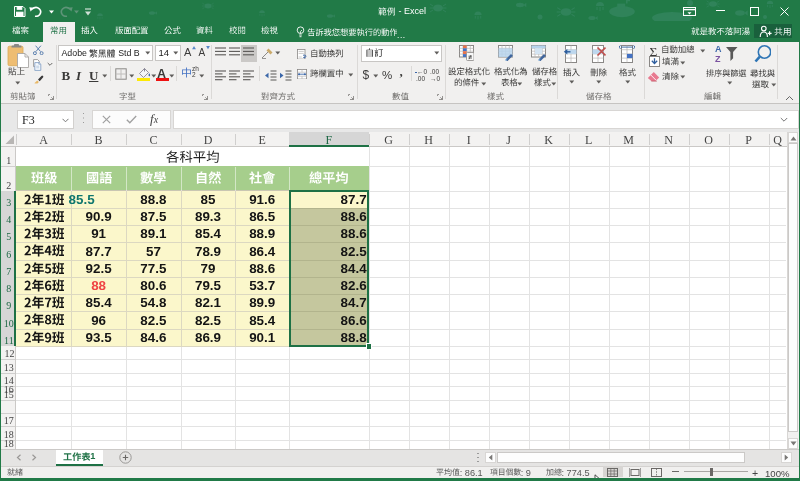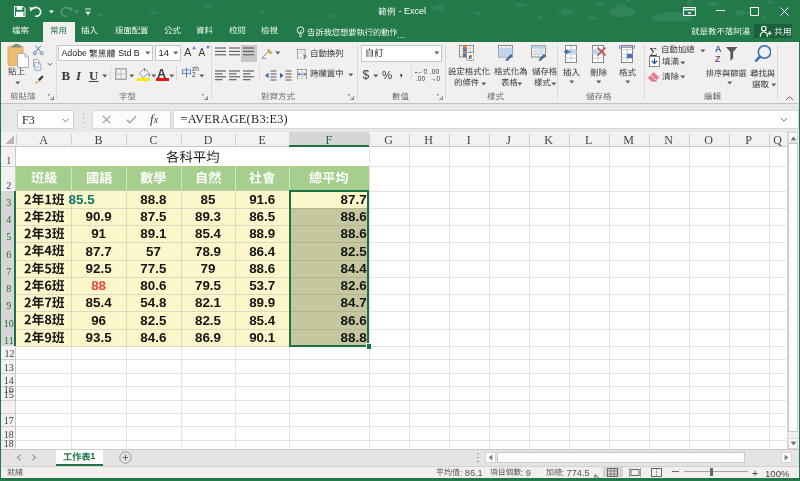--- a/index.html
+++ b/index.html
@@ -745,21 +745,20 @@
 <div style="position:absolute;left:82.5px;top:112.5px;width:1.6px;height:1.6px;background:#9a9a9a;box-shadow:0 4.5px 0 #9a9a9a, 0 9px 0 #9a9a9a"></div>
 <div style="position:absolute;left:92px;top:109.5px;width:79px;height:19.5px;background:#fcfcfc;border:1px solid #d8d6d4;box-sizing:border-box"></div>
 <svg style="position:absolute;left:102px;top:115px" width="9" height="9" viewBox="0 0 9 9" stroke="#a0a0a0" stroke-width="1.2">
       <path d="M0.8 0.8 L8.2 8.2 M8.2 0.8 L0.8 8.2"></path>
     </svg>
 <svg style="position:absolute;left:126px;top:115px" width="11" height="9" viewBox="0 0 11 9" fill="none" stroke="#a0a0a0" stroke-width="1.3">
       <path d="M0.8 4.8 L3.8 7.8 L10.2 1"></path>
     </svg>
 <div style="position:absolute;left:150px;top:110.5px;font:italic 13px 'Liberation Serif';color:#444">f<span style="font-size:10px">x</span></div>
 <div style="position:absolute;left:173px;top:109.5px;width:626px;height:19.5px;background:#fff;border:1px solid #d8d6d4;box-sizing:border-box"></div>
-<div style="position:absolute;left:180.5px;top:111.5px;font:12.3px 'Liberation Serif';color:#222;letter-spacing:0.25px">=AVERAGE(B3:E3)</div>
 <svg style="position:absolute;left:780px;top:116.5px" width="8" height="6" viewBox="0 0 8 6">
       <path d="M0.8 1 l3.2 3.2 l3.2 -3.2" fill="none" stroke="#777" stroke-width="1"></path>
     </svg>
 <div style="position:absolute;left:0;top:131.5px;width:800px;height:317.2px;background:#fff"></div>
 <div style="position:absolute;left:0;top:131.5px;width:786.5px;height:15.8px;background:#f3f2f1;border-bottom:1px solid #cbc9c7;box-sizing:border-box"></div>
 <div style="position:absolute;left:0;top:147.3px;width:16.2px;height:301.4px;background:#f3f2f1;border-right:1px solid #cbc9c7;box-sizing:border-box"></div>
 <svg style="position:absolute;left:3.5px;top:133.8px" width="11" height="11" viewBox="0 0 11 11">
       <path d="M10 1.5 V10 H1.5 Z" fill="#b8b6b4"></path>
     </svg>
 <div style="position:absolute;left:16.2px;top:133.5px;width:1px;height:11.8px;background:#d0cfce"></div>

